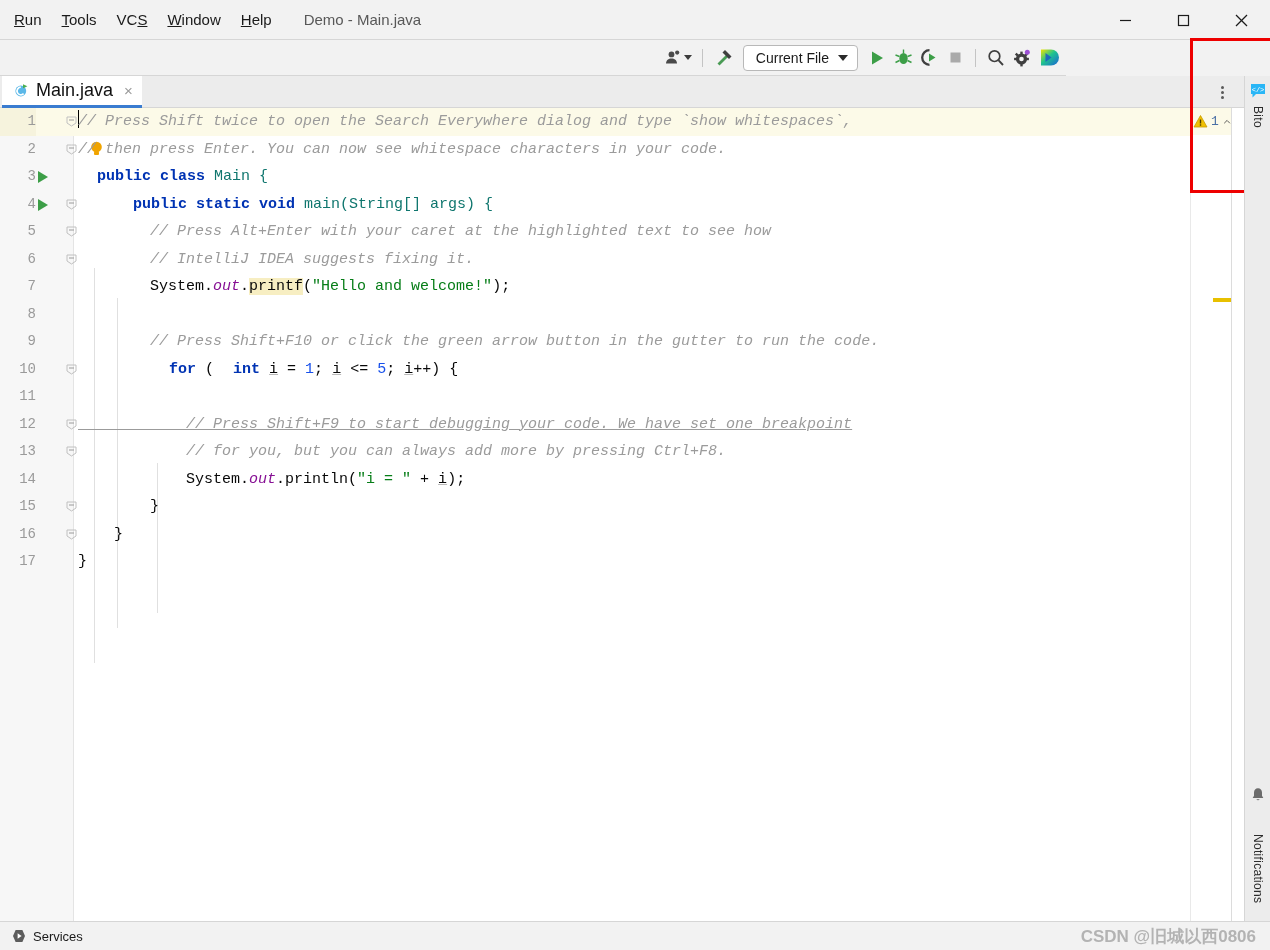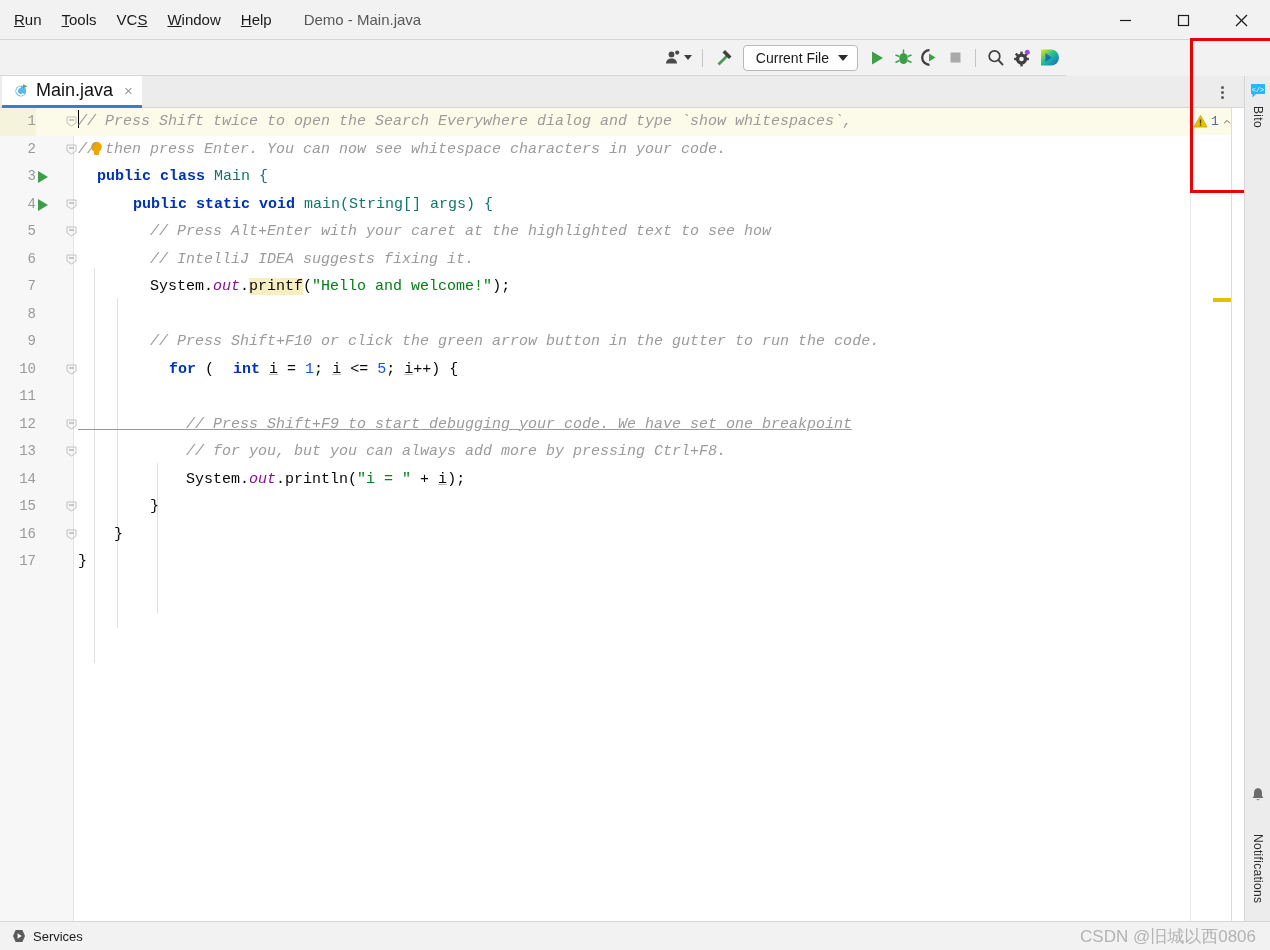--- a/index.html
+++ b/index.html
@@ -185,21 +185,21 @@
     position: absolute; left: 0; bottom: 0; width: 1270px; height: 29px;
     background: #f2f2f2; border-top: 1px solid #d6d6d6;
     display: flex; align-items: center;
   }
   .services {
     display: flex; align-items: center; gap: 7px; padding-left: 12px;
     font-size: 13px; color: #1a1a1a;
   }
   .watermark {
     position: absolute; right: 14px; top: 50%; transform: translateY(-50%);
-    font-size: 17px; color: #b3b3b3; white-space: nowrap;
+    font-size: 17px; color: #b3b3b3; white-space: nowrap; font-weight: bold;
   }
 </style>
 </head>
 <body>
 
 <div id="app">
 
   <div class="titlebar">
     <div class="menu-items">
       <div class="menu-item"><span class="mn">R</span>un</div>

